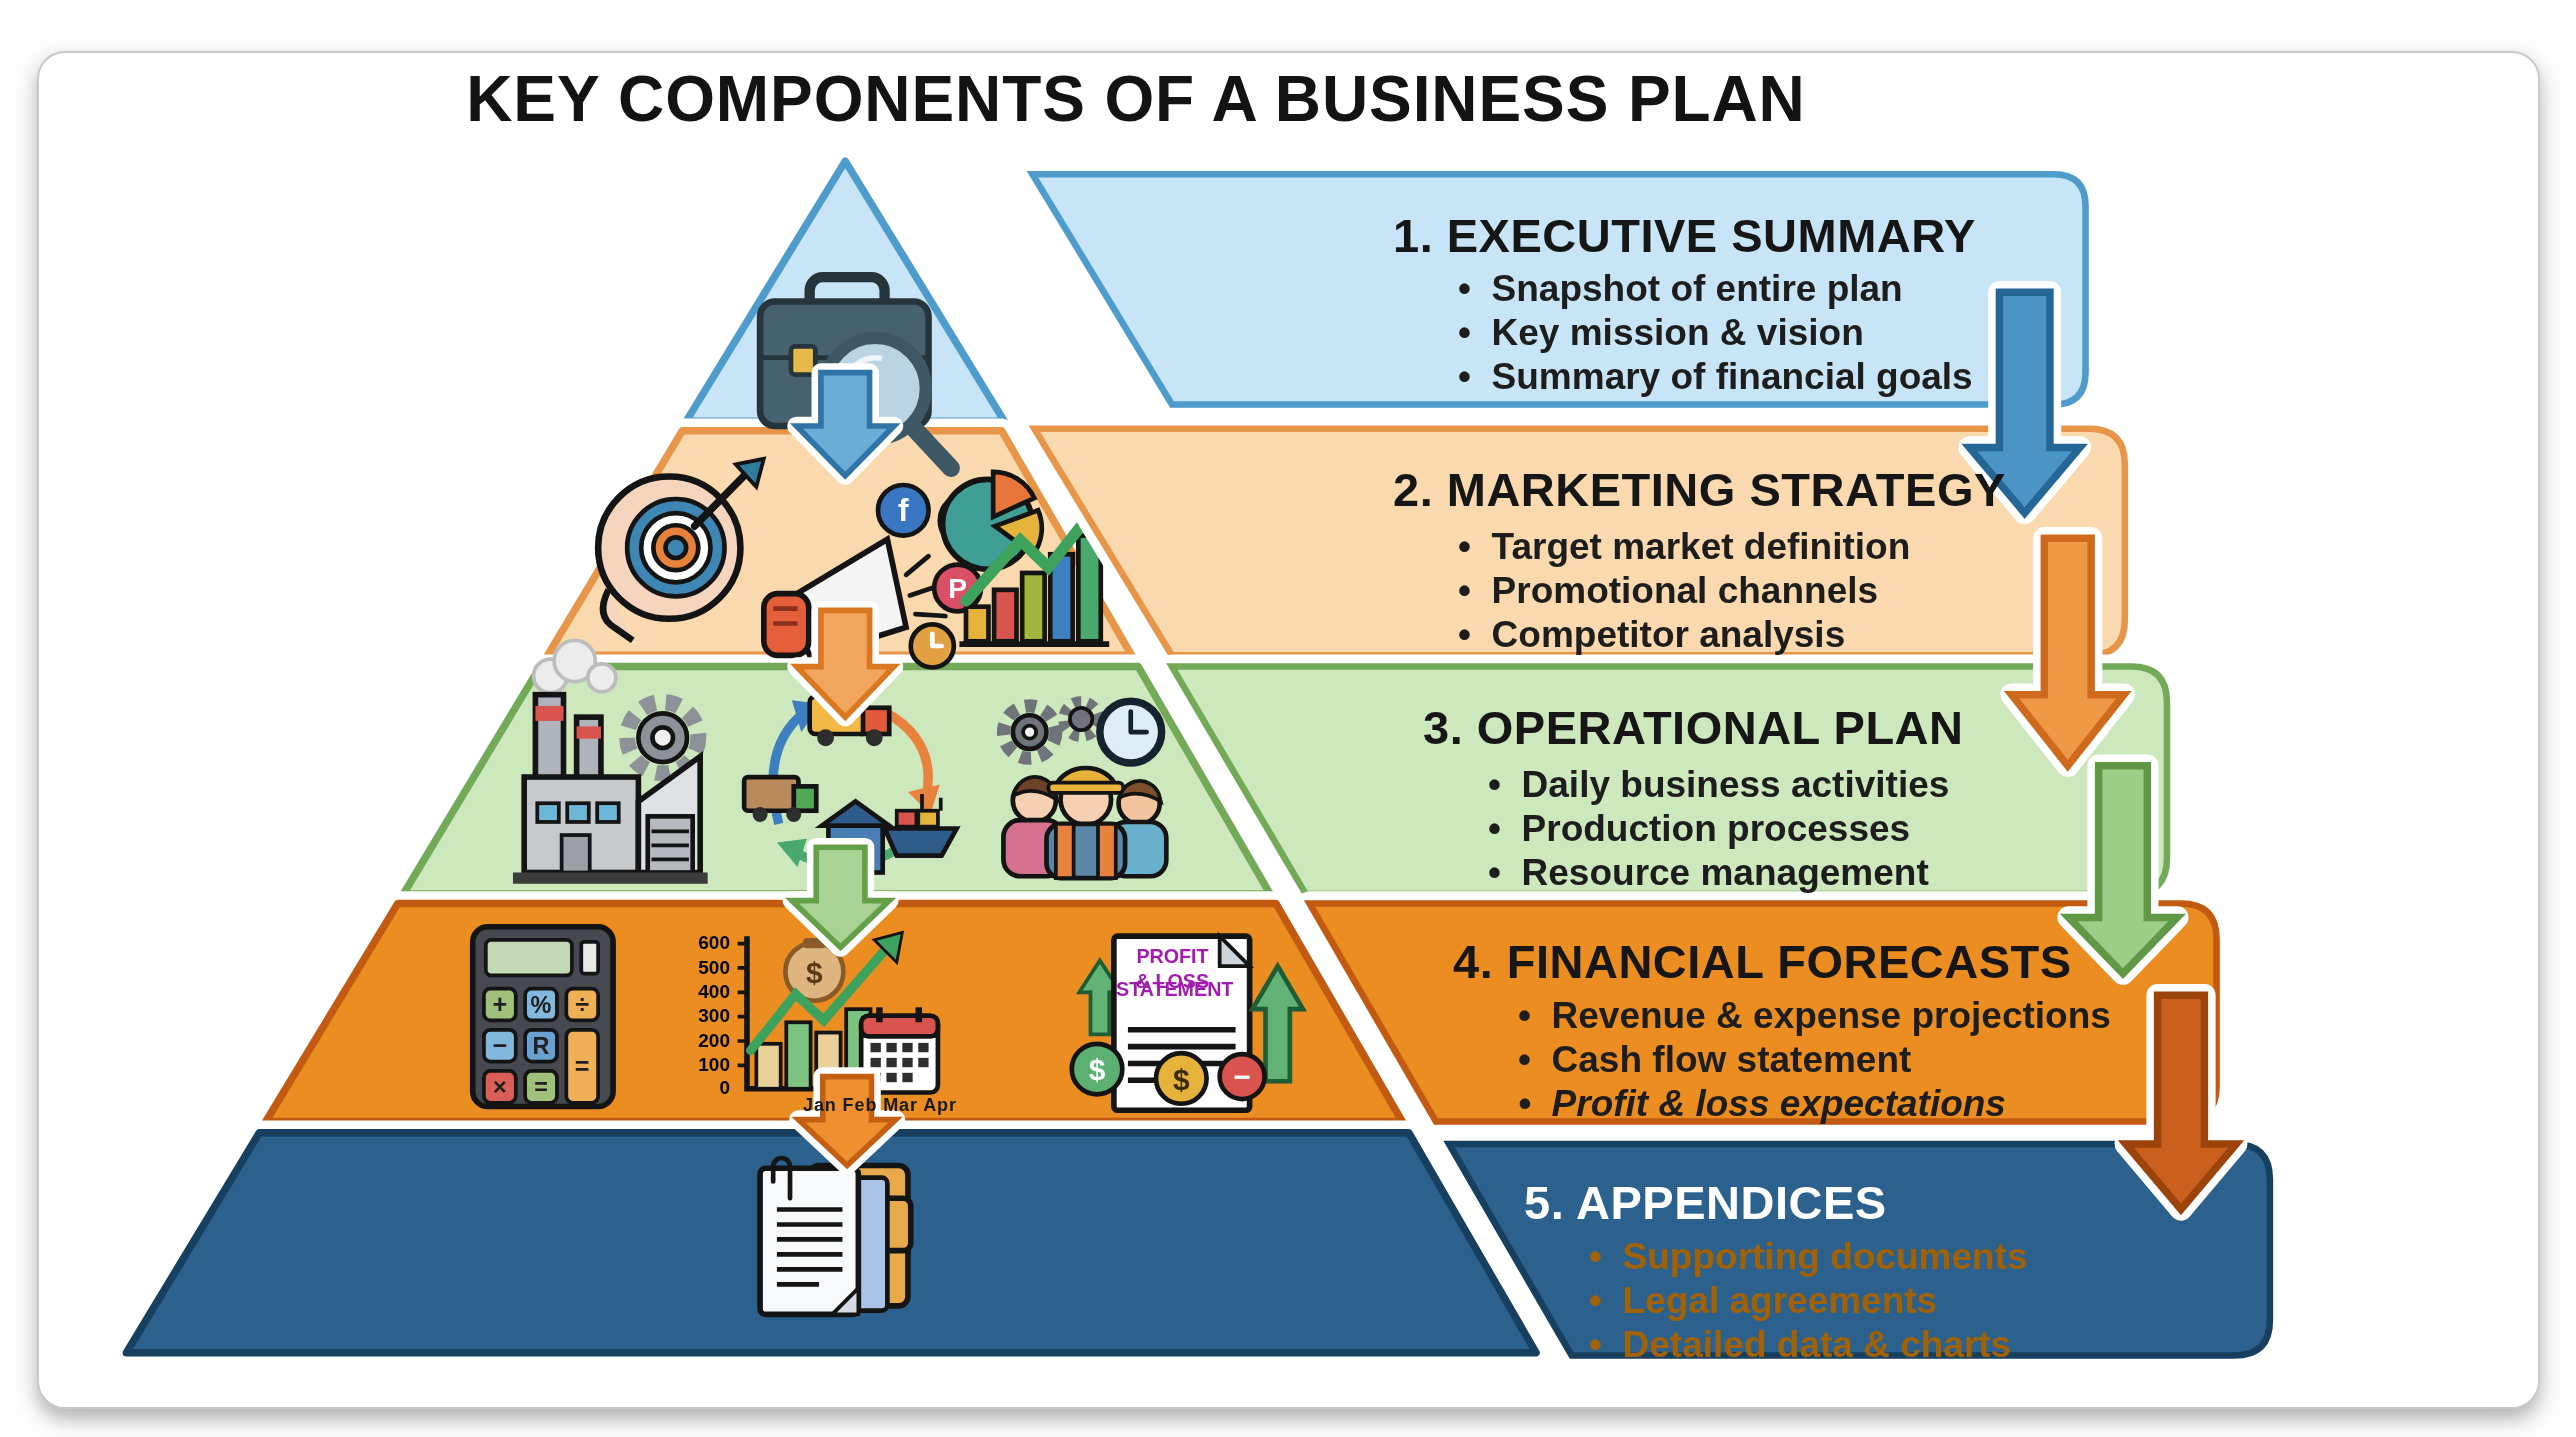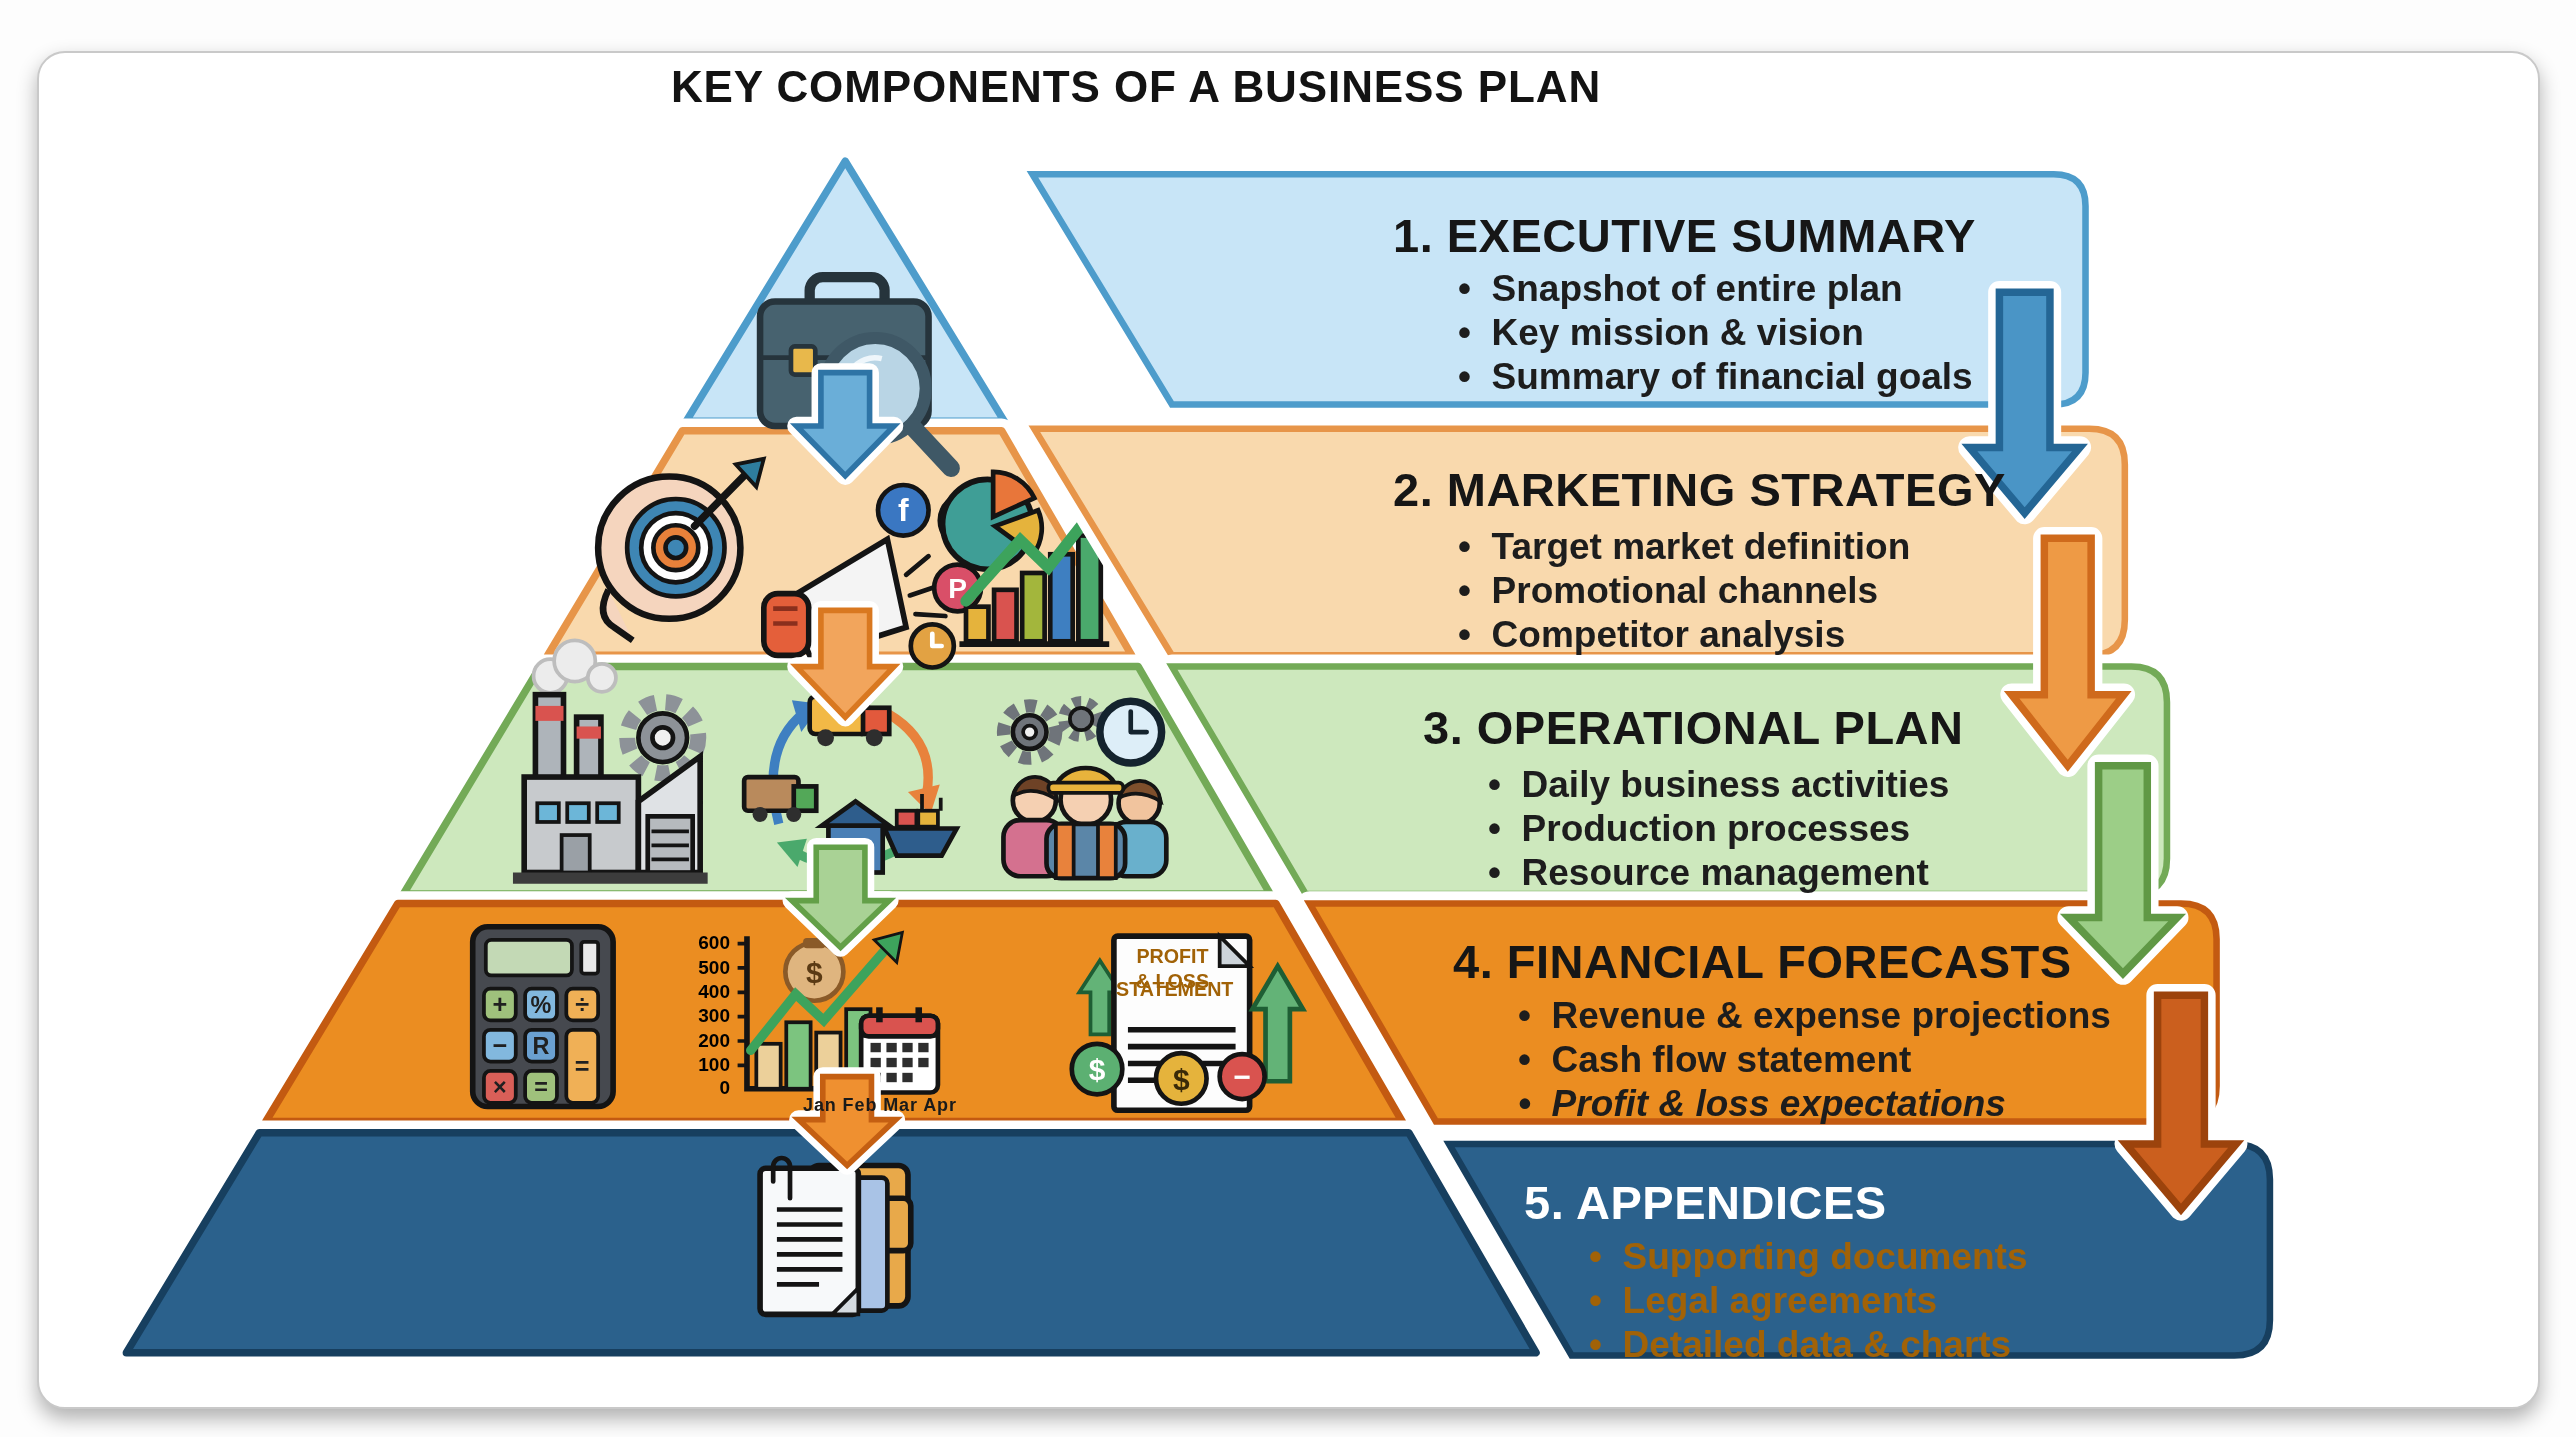--- a/index.html
+++ b/index.html
@@ -2,30 +2,30 @@
 <html style="font-size:15px"><head>
 <meta charset="utf-8">
 <style>
   html,body{margin:0;padding:0;background:#ffffff;}
   #stage{position:relative;width:2576px;height:1438px;background:#fdfdfd;overflow:hidden;
          font-family:"Liberation Sans",sans-serif;}
   #card{position:absolute;left:37px;top:51px;width:2499px;height:1354px;background:#ffffff;
         border:2.8px solid #c9c9c9;border-radius:28px;box-shadow:0 9.4px 20.6px rgba(0,0,0,.30);}
   svg{position:absolute;left:0;top:0;}
   .abs{position:absolute;}
-  #title{left:37px;top:62px;width:2198px;text-align:center;font-size:44px;font-weight:bold;
+  #title{left:37px;top:62px;width:2198px;text-align:center;font-size:64px;font-weight:bold;
          letter-spacing:0.9px;color:#131313;}
   .lvl-head{font-size:47px;font-weight:bold;color:#161616;letter-spacing:0.5px;white-space:nowrap;}
   .lvl-bullet{font-size:37px;font-weight:bold;color:#1d1d1d;white-space:nowrap;}
   .lvl-bullet::before{content:"•";margin-right:20.6px;}
   .white .lvl-head,.white.lvl-head{color:#ffffff;}
   .white.lvl-bullet{color:#a16207;}
   .tick{width:49px;text-align:right;font-size:19px;font-weight:bold;color:#000000;}
   .months{font-size:18px;font-weight:bold;color:#1a1a1a;letter-spacing:0.9px;}
-  .pl-line{width:113px;text-align:center;font-size:19.7px;font-weight:bold;color:#a16207;line-height:1;}
+  .pl-line{width:113px;text-align:center;font-size:19.7px;font-weight:bold;color:#a21caf;line-height:1;}
   text{font-family:"Liberation Sans",sans-serif;}
 </style>
 </head>
 <body>
 
 <div id="stage">
   <div id="card"></div>
 
   <svg width="2576" height="1438" viewBox="0 0 2752 1536">
 

